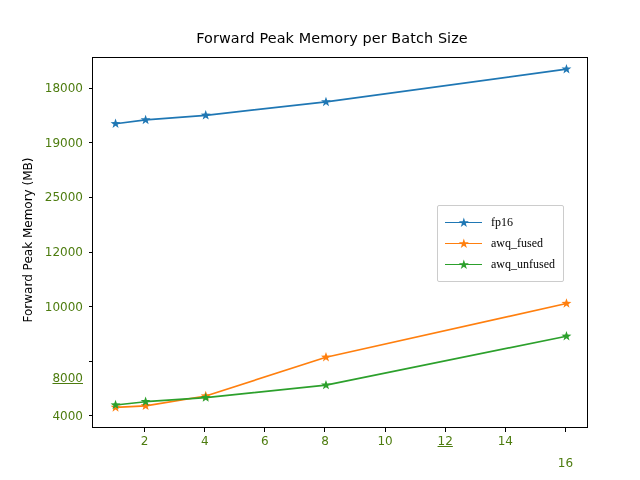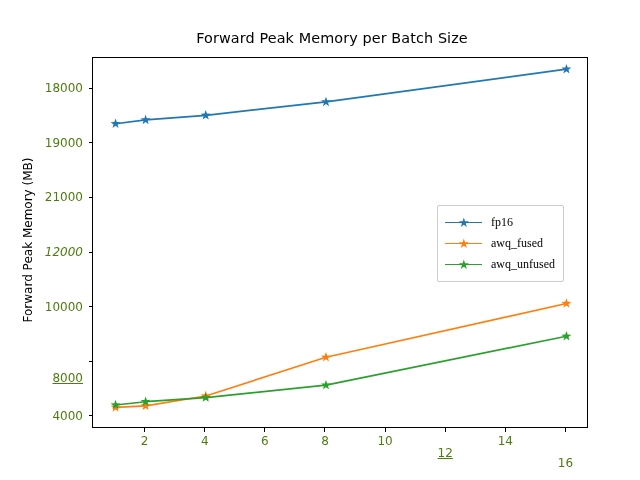--- a/index.html
+++ b/index.html
@@ -143,35 +143,35 @@
       <div class="tick-text" style="left: 132.606px; top: 434px; transform: translateX(-50%);">2</div>
       <div class="tick-mark" style="left: 192.227px; top: 428px; width: 1px; height: 3.5px;"></div>
       <div class="tick-text" style="left: 192.727px; top: 434px; transform: translateX(-50%);">4</div>
       <div class="tick-mark" style="left: 252.348px; top: 428px; width: 1px; height: 3.5px;"></div>
       <div class="tick-text" style="left: 252.848px; top: 434px; transform: translateX(-50%);">6</div>
       <div class="tick-mark" style="left: 312.47px; top: 428px; width: 1px; height: 3.5px;"></div>
       <div class="tick-text" style="left: 312.97px; top: 434px; transform: translateX(-50%);">8</div>
       <div class="tick-mark" style="left: 372.591px; top: 428px; width: 1px; height: 3.5px;"></div>
       <div class="tick-text" style="left: 373.091px; top: 434px; transform: translateX(-50%);">10</div>
       <div class="tick-mark" style="left: 432.712px; top: 428px; width: 1px; height: 3.5px;"></div>
-      <div class="tick-text" style="left: 433.212px; top: 446px; transform: translateX(-50%); text-decoration: underline;">12</div>
+      <div class="tick-text" style="left: 433.212px; top: 434px; transform: translateX(-50%); text-decoration: underline;">12</div>
       <div class="tick-mark" style="left: 492.833px; top: 428px; width: 1px; height: 3.5px;"></div>
       <div class="tick-text" style="left: 493.333px; top: 434px; transform: translateX(-50%);">14</div>
       <div class="tick-mark" style="left: 552.955px; top: 428px; width: 1px; height: 3.5px;"></div>
       <div class="tick-text" style="left: 553.455px; top: 456px; transform: translateX(-50%);">16</div>
       <div class="tick-mark" style="left: 76.5px; top: 415.224px; width: 3.5px; height: 1px;"></div>
       <div class="tick-text" style="left: 71px; top: 415.724px; transform: translate(-100%, -50%);">4000</div>
       <div class="tick-mark" style="left: 76.5px; top: 360.665px; width: 3.5px; height: 1px;"></div>
       <div class="tick-text" style="left: 71px; top: 378px; transform: translate(-100%, -50%); text-decoration: underline;">8000</div>
       <div class="tick-mark" style="left: 76.5px; top: 306.107px; width: 3.5px; height: 1px;"></div>
       <div class="tick-text" style="left: 71px; top: 306.607px; transform: translate(-100%, -50%);">10000</div>
       <div class="tick-mark" style="left: 76.5px; top: 251.548px; width: 3.5px; height: 1px;"></div>
-      <div class="tick-text" style="left: 71px; top: 252.048px; transform: translate(-100%, -50%); font-style: italic;">12000</div>
+      <div class="tick-text" style="left: 71px; top: 252.048px; transform: translate(-100%, -50%);">12000</div>
       <div class="tick-mark" style="left: 76.5px; top: 196.989px; width: 3.5px; height: 1px;"></div>
-      <div class="tick-text" style="left: 71px; top: 197.489px; transform: translate(-100%, -50%);">21000</div>
+      <div class="tick-text" style="left: 71px; top: 197.489px; transform: translate(-100%, -50%);">25000</div>
       <div class="tick-mark" style="left: 76.5px; top: 142.43px; width: 3.5px; height: 1px;"></div>
       <div class="tick-text" style="left: 71px; top: 142.93px; transform: translate(-100%, -50%);">19000</div>
       <div class="tick-mark" style="left: 76.5px; top: 87.8713px; width: 3.5px; height: 1px;"></div>
       <div class="tick-text" style="left: 71px; top: 88.3713px; transform: translate(-100%, -50%);">18000</div>
     </div>
 
   <div id="plot-area">
     <svg id="plot-svg" width="496" height="371" viewBox="0 0 496 371">
         <g>
           <polyline points="22.55,65.74 52.61,61.92 112.73,57.29 232.97,43.92 473.45,11.18" fill="none" stroke="#1f77b4" stroke-width="1.7" stroke-linejoin="round" stroke-linecap="round"></polyline>

